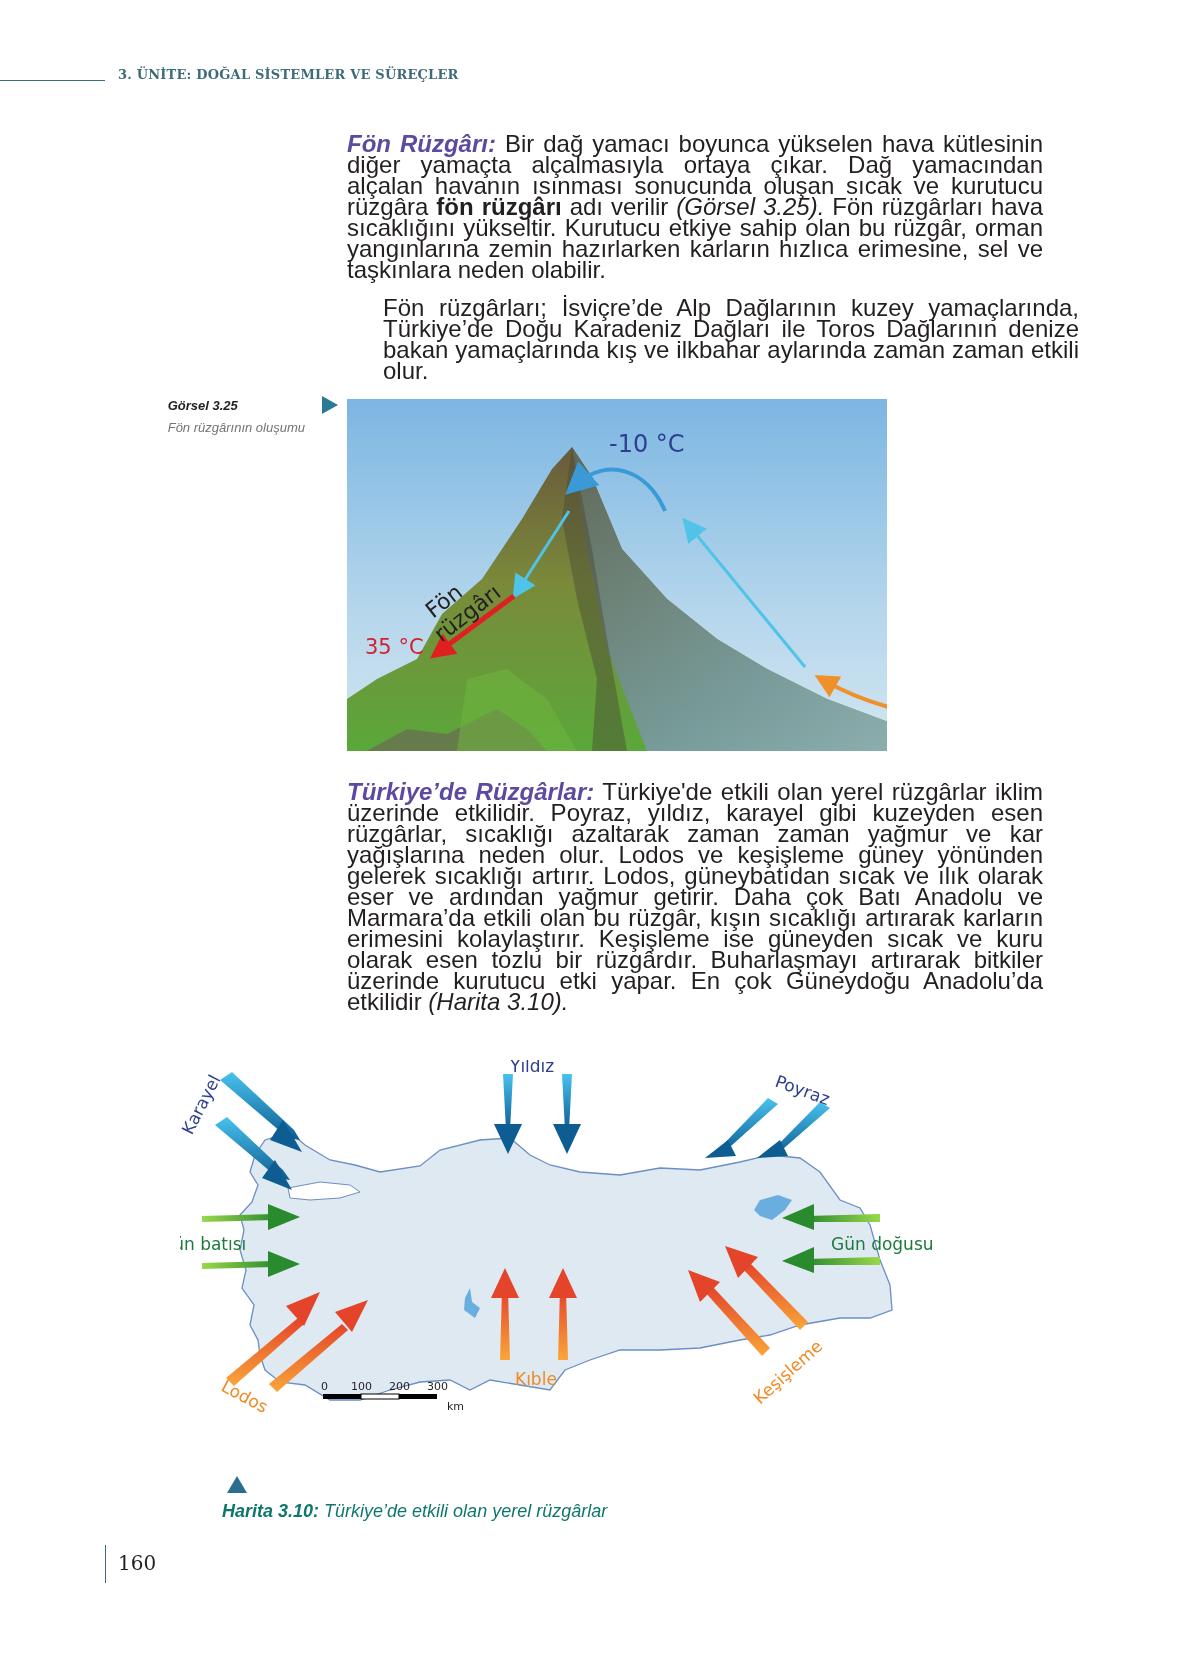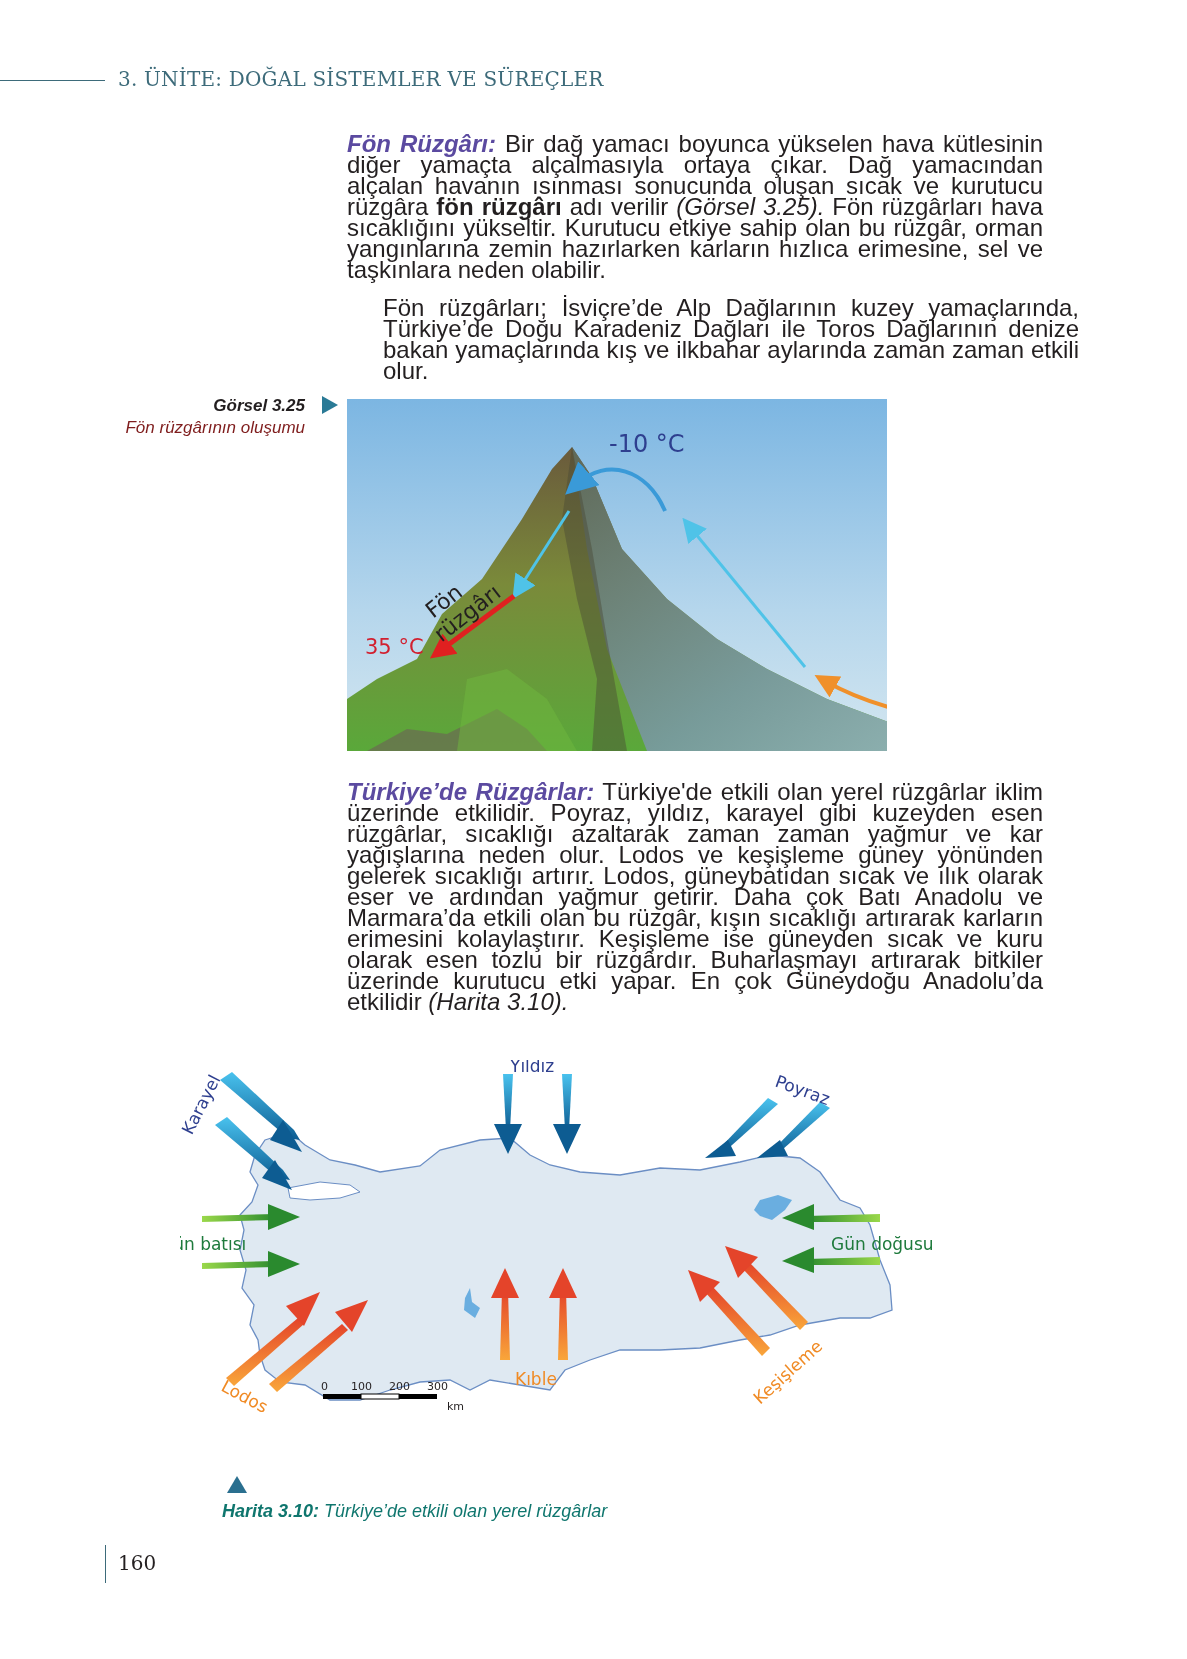--- a/index.html
+++ b/index.html
@@ -1,29 +1,29 @@
 <!DOCTYPE html>
 <html><head>
 <meta charset="utf-8">
 <style>
   * { margin:0; padding:0; box-sizing:border-box; }
   html, body { width:1187px; height:1659px; background:#ffffff; overflow:hidden; }
   body { position:relative; font-family:"Liberation Sans", sans-serif; color:#231f20; }
 
   .header-rule { position:absolute; left:0; top:80px; width:105px; height:1px; background:#3d6b7a; }
-  .header-title { position:absolute; left:118px; top:67px; font-family:"DejaVu Serif", serif; font-size:20px; color:#3d6b7a; letter-spacing:0.2px; }
+  .header-title { position:absolute; left:118px; top:67px; font-family:"DejaVu Serif", serif; font-size:13px; color:#3d6b7a; letter-spacing:0.2px;font-weight:bold; }
 
   .para { position:absolute; left:347px; width:696px; font-size:24px; line-height:21px; text-align:justify; color:#231f20; }
   .para .lead { color:#5b4aa0; font-weight:bold; font-style:italic; }
   .para b { font-weight:bold; }
   .para i { font-style:italic; }
 
-  .caption-side { position:absolute; right:882px; top:395px; text-align:right; font-size:17px; line-height:22px; }
+  .caption-side { position:absolute; right:882px; top:395px; text-align:left; font-size:13px; line-height:22px; }
   .caption-side .fig-no { font-weight:bold; font-style:italic; color:#231f20; }
-  .caption-side .fig-title { font-style:italic; color:#7f1d1d; }
+  .caption-side .fig-title { font-style:italic; color:#737373; }
   .tri-right { position:absolute; left:322px; top:396px; width:0; height:0; border-top:9px solid transparent; border-bottom:9px solid transparent; border-left:16px solid #2a7a96; }
 
   .mountain-fig { position:absolute; left:347px; top:399px; width:540px; height:352px; overflow:hidden; }
   .mountain-fig svg { display:block; }
 
   .map-fig { position:absolute; left:180px; top:1060px; width:840px; height:420px; }
   .map-fig svg { display:block; }
 
   .tri-up { position:absolute; left:227px; top:1476px; width:0; height:0; border-left:10px solid transparent; border-right:10px solid transparent; border-bottom:17px solid #2a6f8f; }
   .map-caption { position:absolute; left:222px; top:1501px; font-size:18px; font-style:italic; color:#0f766e;text-align:right; }

